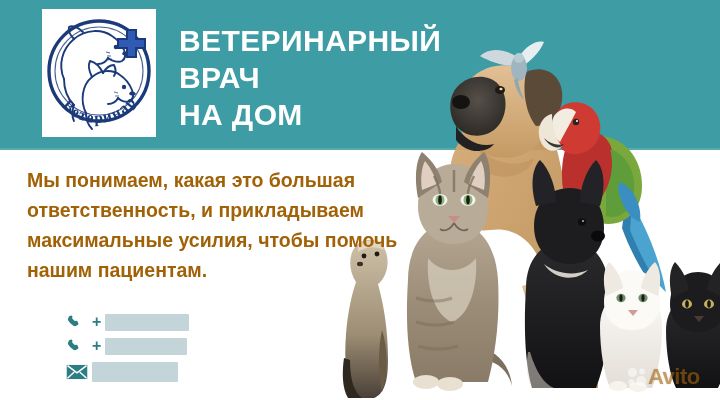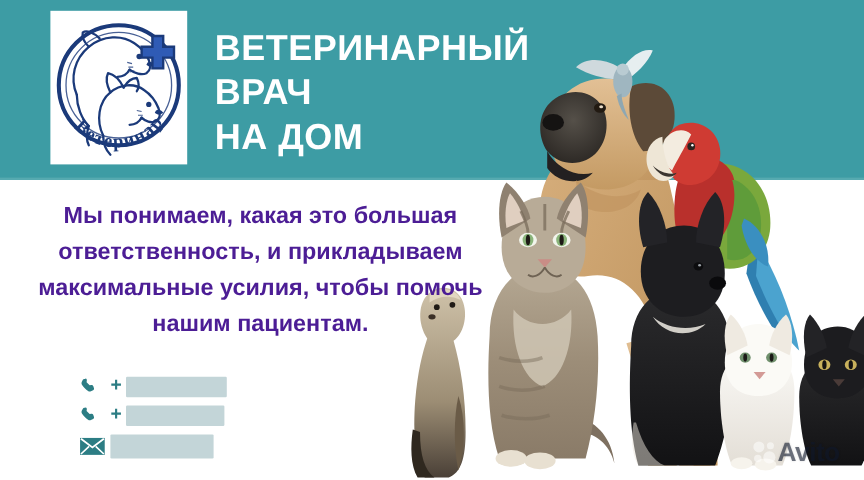--- a/index.html
+++ b/index.html
@@ -16,41 +16,41 @@
   .logo-box{position:absolute;left:42px;top:9px;width:114px;height:128px;background:#ffffff;}
   .logo-svg{display:block;width:114px;height:128px;}
 
   
   .headline{position:absolute;left:179px;top:22px;width:330px;
             color:#ffffff;font-size:30px;line-height:37px;font-weight:bold;
             letter-spacing:.4px;white-space:pre-line;}
 
   
   .bodytext{position:absolute;left:27px;top:165px;width:380px;
-            color:#4c1d95;font-size:19.5px;line-height:30px;font-weight:bold;
-            white-space:pre-line;text-align:center;}
+            color:#a16207;font-size:19.5px;line-height:30px;font-weight:bold;
+            white-space:pre-line;}
 
   
   .contacts{position:absolute;left:66px;top:310px;width:250px;}
   .crow{position:relative;height:24px;display:flex;align-items:center;}
   .cicon{width:26px;height:22px;flex:0 0 26px;display:flex;align-items:center;justify-content:flex-start;}
   .plus{color:#2c7d84;font-size:16px;font-weight:bold;margin-right:4px;}
   .redact{height:17px;background:#c3d5d8;border-radius:1px;}
   .redact.p1{width:84px;}
   .redact.p2{width:82px;}
   .redact.em{width:86px;height:20px;}
   .crow.email{height:28px;}
 
   
   .photo{position:absolute;}
 
   
   .watermark{position:absolute;left:626px;top:364px;display:flex;align-items:center;
              opacity:.62;}
-  .wm-text{color:#0f172a;font-size:22px;font-weight:bold;letter-spacing:-.5px;
+  .wm-text{color:#a16207;font-size:22px;font-weight:bold;letter-spacing:-.5px;
            text-shadow:0 0 2px rgba(0,0,0,.25);}
 </style>
 </head>
 <body>
 
 <div id="banner">
 
   <svg class="photo" style="left:330px;top:30px;" width="390" height="370" viewBox="0 0 390 370">
     <defs>
       <linearGradient id="fur" x1="0" y1="0" x2="1" y2="1">

